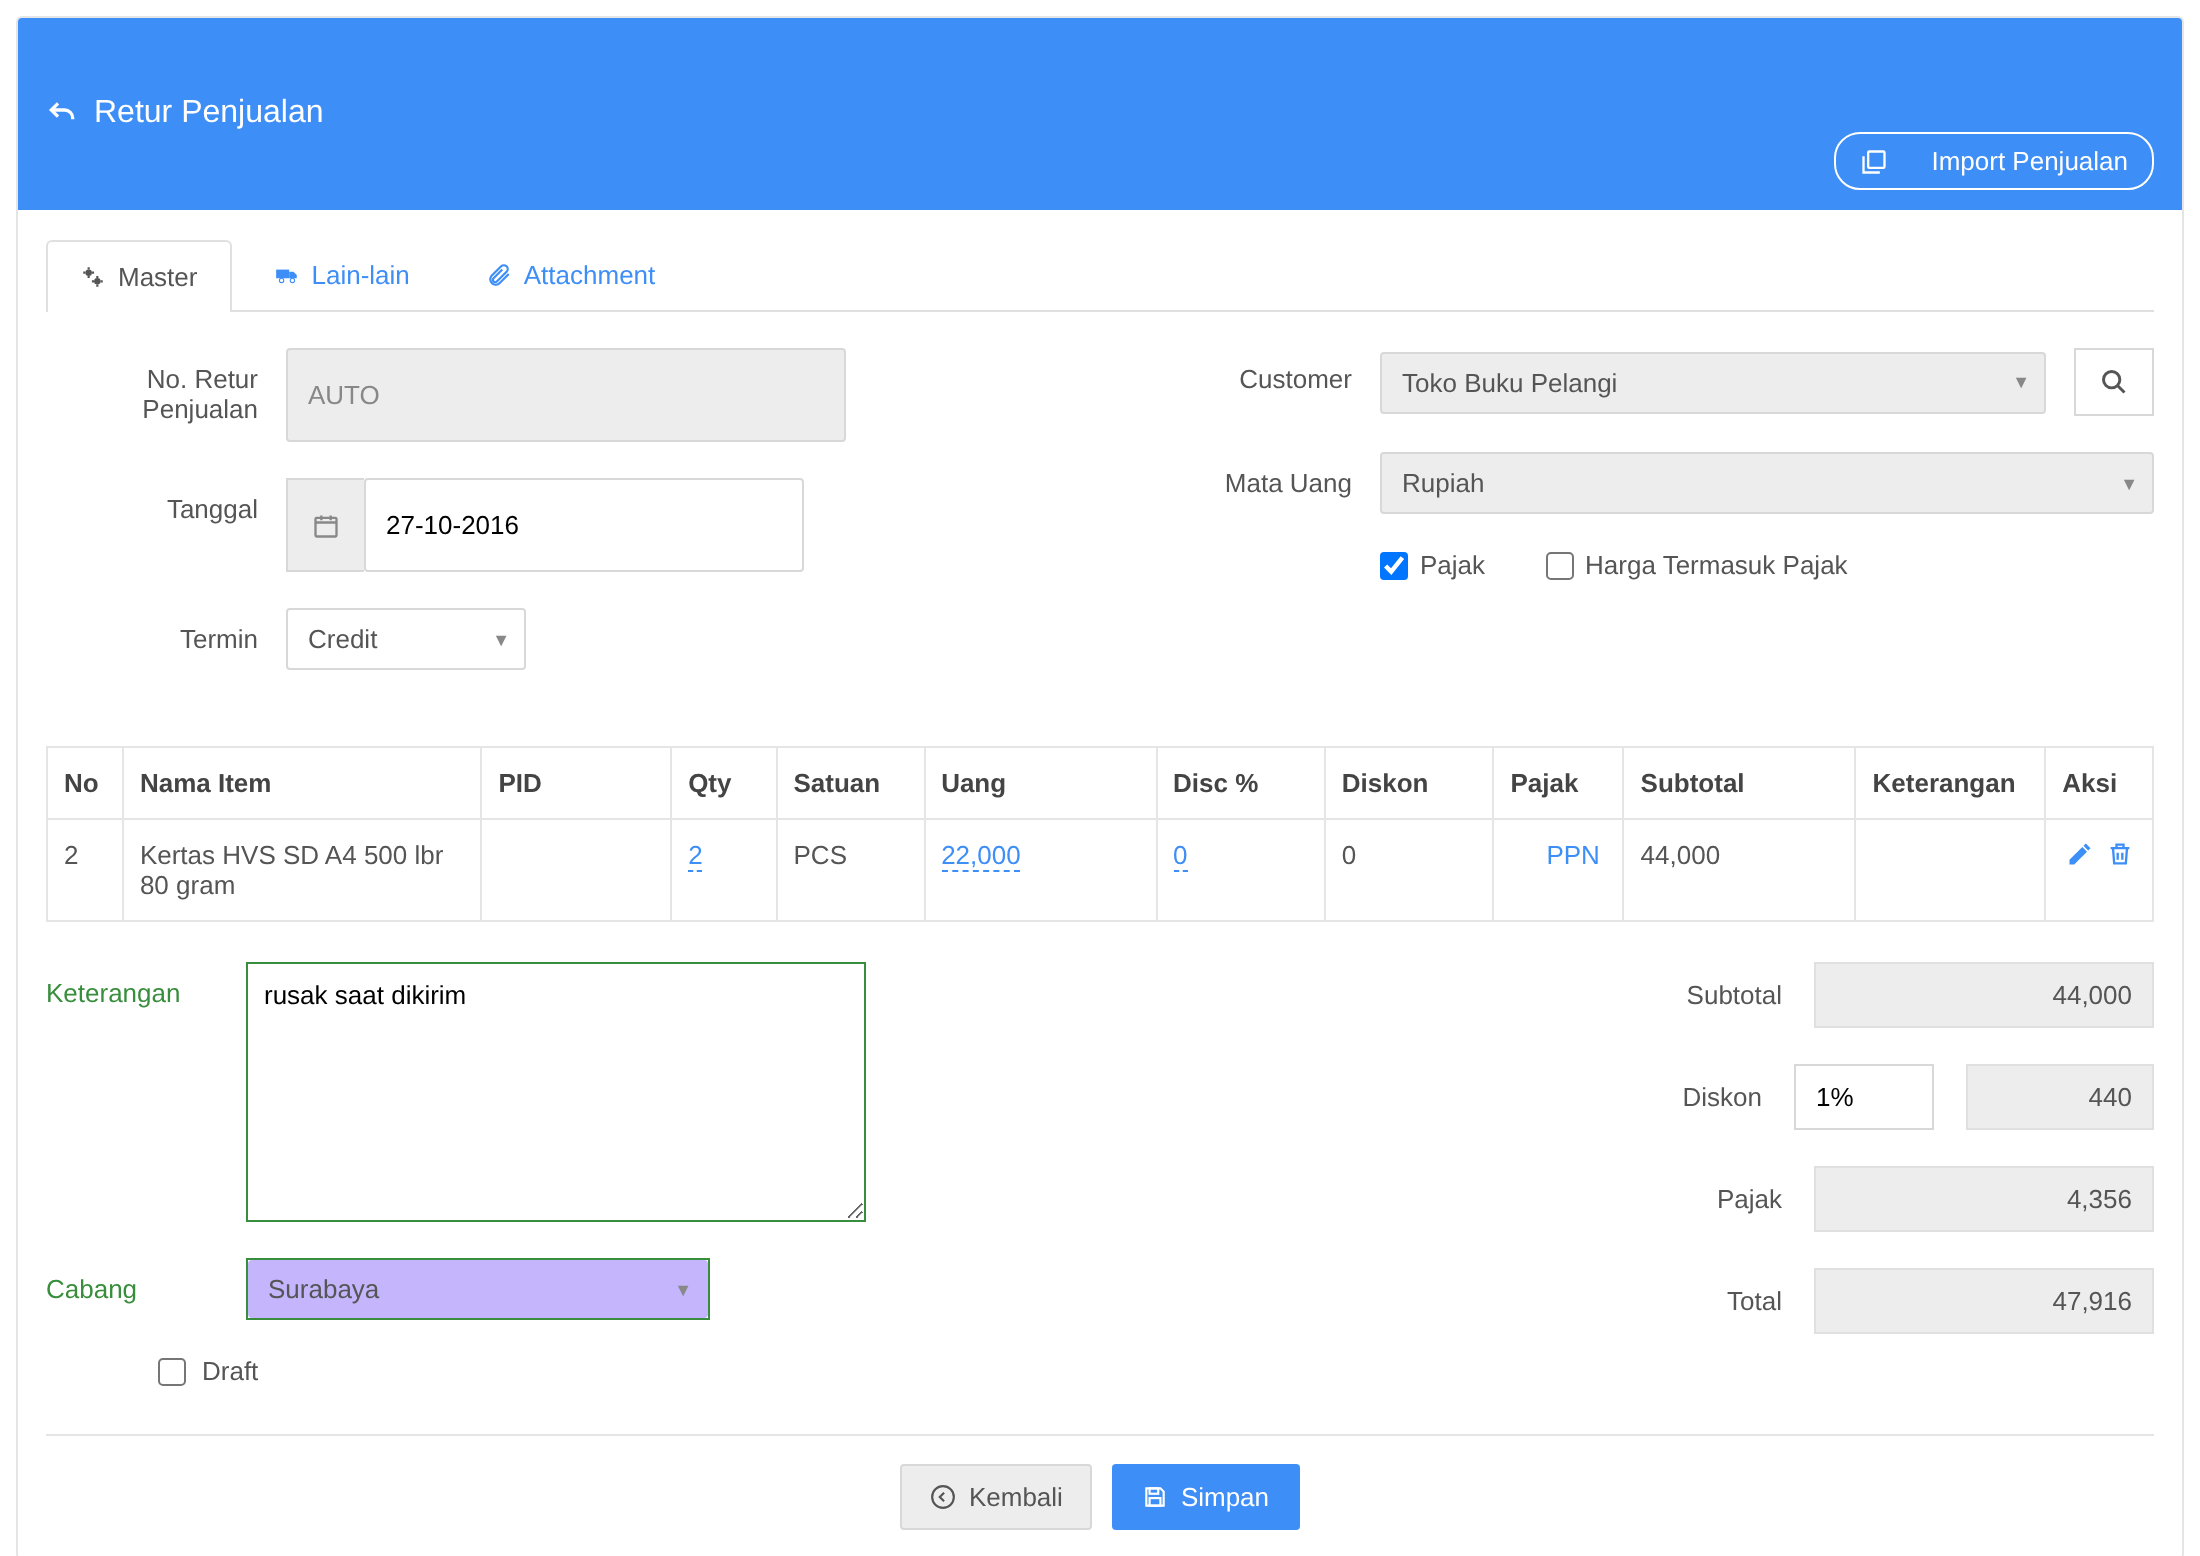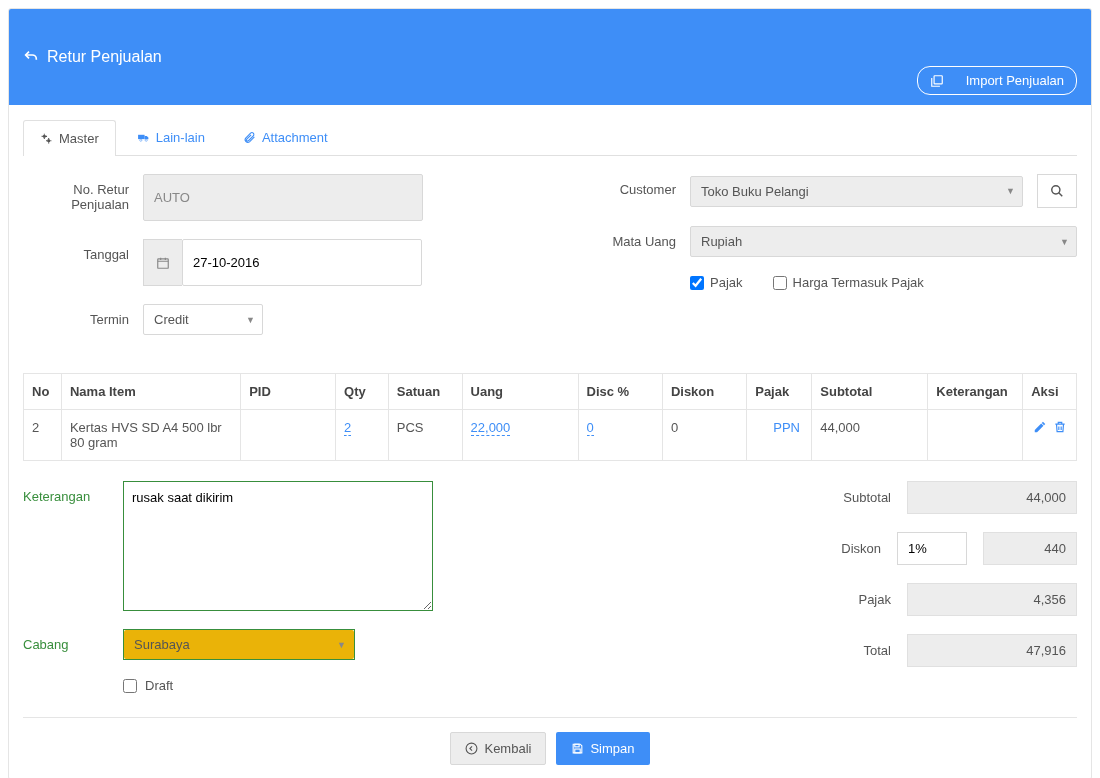--- a/index.html
+++ b/index.html
@@ -12,21 +12,21 @@
     .tabs { border-bottom: 1px solid #e0e0e0; display: flex; gap: 4px; margin-bottom: 18px; }
     .tab { padding: 10px 16px; cursor: pointer; color: #3e8ef7; display: flex; align-items: center; gap: 6px; border: 1px solid transparent; border-bottom: none; border-radius: 3px 3px 0 0; }
     .tab.active { color: #555; border-color: #e0e0e0; background: #fff; position: relative; bottom: -1px; }
     .form-row { display: flex; gap: 40px; margin-bottom: 10px; }
     .form-col { flex: 1; }
     .form-group { display: flex; align-items: flex-start; margin-bottom: 18px; }
     .form-label { width: 120px; text-align: right; padding-right: 14px; padding-top: 8px; color: #555; }
     .form-control-wrap { flex: 1; display: flex; align-items: center; gap: 8px; }
     .form-input { border: 1px solid #d8d8d8; padding: 15px 10px; font-size: 13px; border-radius: 2px; width: 100%; }
     .form-input[readonly] { background: #ededed; color: #888; }
-    .form-input-date { width: 240px; }
+    .form-input-date { width: 220px; }
     .input-group { display: flex; }
     .input-group-addon { background: #ededed; border: 1px solid #d8d8d8; border-right: none; padding: 7px 12px; display: flex; align-items: center; color: #888; }
     .select { border: 1px solid #d8d8d8; background: #fff; padding: 7px 24px 7px 10px; font-size: 13px; border-radius: 2px; appearance: none; position: relative; color: #555; }
     .select-wrap { position: relative; display: inline-block; }
     .select-wrap::after { content: '▼'; position: absolute; right: 8px; top: 50%; transform: translateY(-50%); font-size: 9px; color: #888; pointer-events: none; }
     .select-wrap.wide { display: flex; flex: 1; }
     .select-wrap.wide .select { flex: 1; background: #ededed; }
     .search-btn { border: 1px solid #d8d8d8; background: #fff; width: 40px; display: flex; align-items: center; justify-content: center; cursor: pointer; margin-left: 6px; }
     .checkbox-row { display: flex; gap: 30px; padding-left: 0; }
     .checkbox { display: flex; align-items: center; gap: 6px; cursor: pointer; }
@@ -39,26 +39,26 @@
     .link-val { color: #3e8ef7; border-bottom: 1px dashed #3e8ef7; cursor: pointer; }
     .action-icons { display: flex; gap: 6px; justify-content: center; }
     .bottom-section { display: flex; gap: 40px; margin-top: 12px; }
     .bottom-left { flex: 1; }
     .bottom-right { width: 420px; }
     .left-group { display: flex; margin-bottom: 18px; }
     .left-label { width: 100px; color: #388e3c; padding-top: 8px; }
     .textarea { border: 1px solid #388e3c; width: 310px; height: 130px; padding: 8px; font-size: 13px; font-family: inherit; resize: both; }
     .cabang-select { width: 230px; }
     .cabang-wrap { border: 1px solid #388e3c; display: inline-block; }
-    .cabang-wrap .select { background: #eab308; border: none; width: 230px; }
+    .cabang-wrap .select { background: #c4b5fd; border: none; width: 230px; }
     .total-row { display: flex; align-items: center; justify-content: flex-end; margin-bottom: 18px; gap: 16px; }
     .total-label { color: #555; }
     .total-value { background: #ededed; border: 1px solid #e0e0e0; padding: 8px 10px; width: 170px; text-align: right; }
     .disc-input { border: 1px solid #d8d8d8; padding: 8px 10px; width: 70px; font-size: 13px; }
-    .draft-check { display: flex; align-items: center; gap: 8px; margin-left: 100px; margin-top: 8px; }
+    .draft-check { display: flex; align-items: center; gap: 8px; margin-left: 56px; margin-top: 8px; }
     .footer-buttons { border-top: 1px solid #e5e5e5; padding-top: 14px; margin-top: 24px; display: flex; justify-content: center; gap: 10px; }
     .btn { padding: 8px 14px; font-size: 13px; border-radius: 2px; cursor: pointer; display: flex; align-items: center; gap: 6px; border: 1px solid transparent; }
     .btn-default { background: #ededed; color: #555; border-color: #d8d8d8; justify-content: center; }
     .btn-primary { background: #3e8ef7; color: #fff; }
     svg { display: block; }
   </style>
 </head>
 <body>
 
 <div class="panel">

